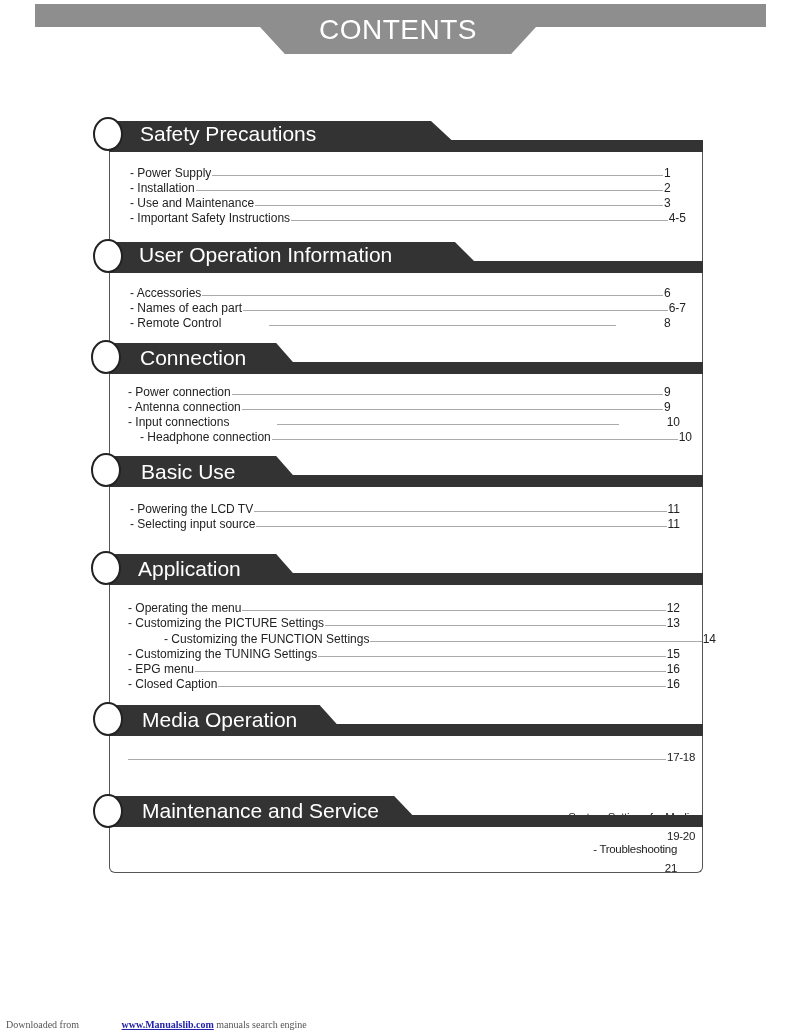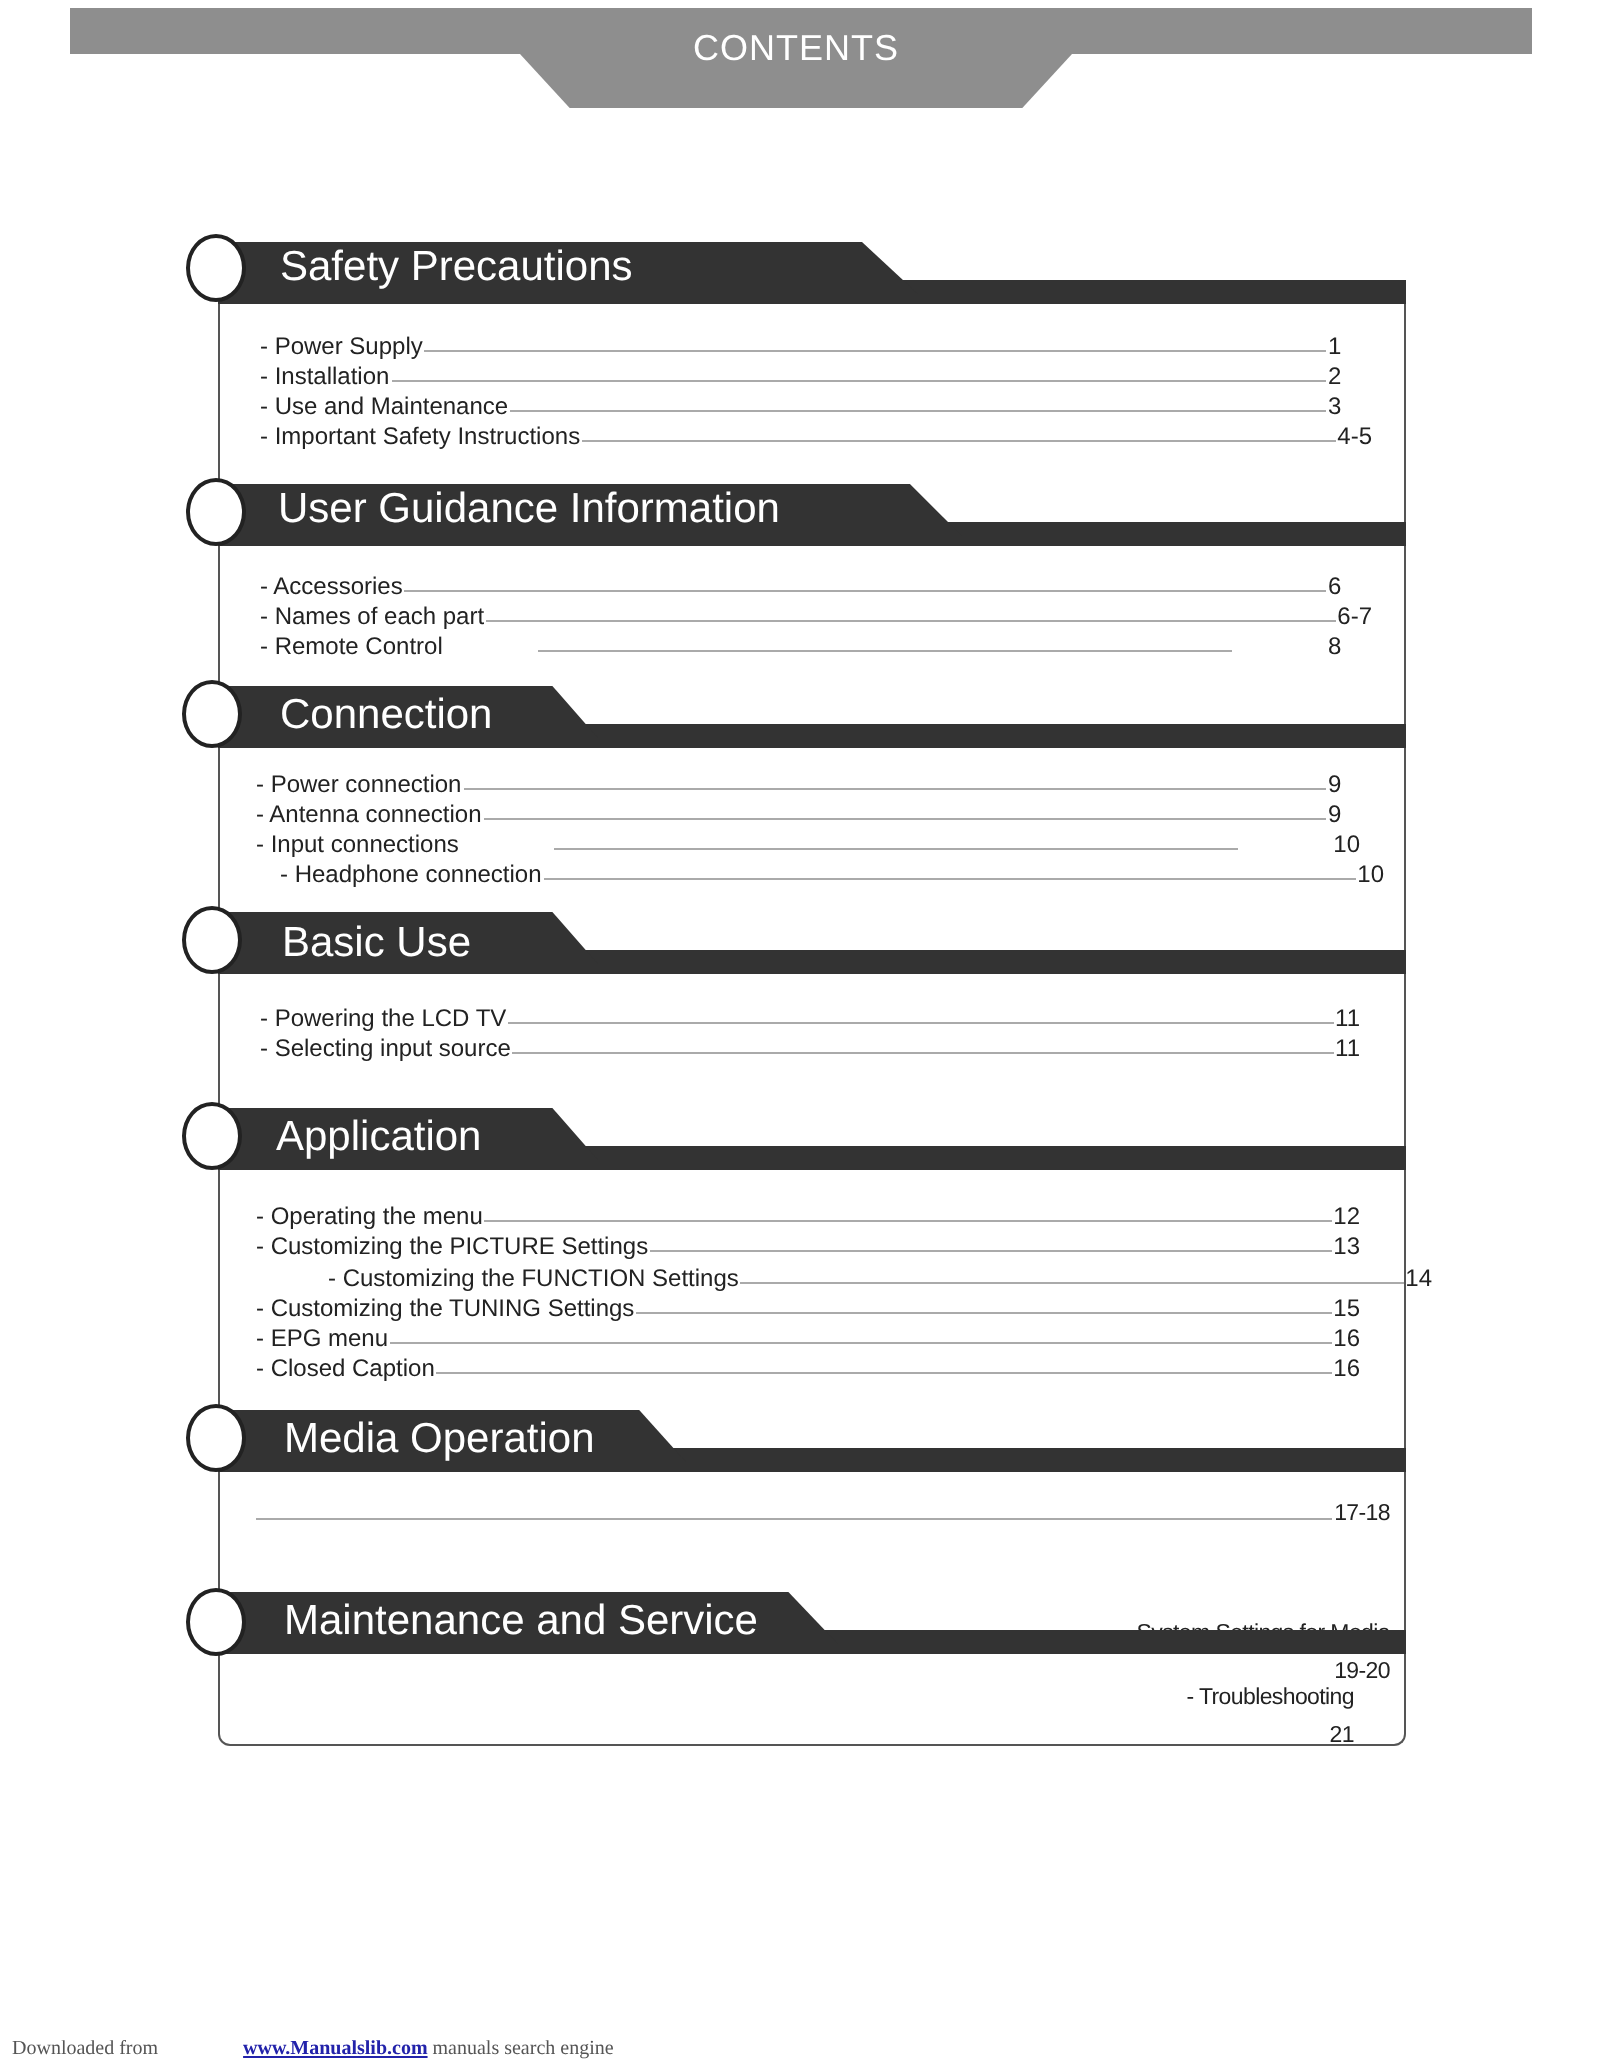--- a/index.html
+++ b/index.html
@@ -1,20 +1,20 @@
 <!DOCTYPE html>
 <html><head>
 <meta charset="utf-8">
 <style>
   html,body{margin:0;padding:0;background:#ffffff;}
   body{width:800px;height:1036px;position:relative;overflow:hidden;font-family:"Liberation Sans",sans-serif;color:#222;}
   .banner{position:absolute;left:35px;top:4px;width:731px;height:23px;background:#8e8e8e;}
   .banner-tab{position:absolute;left:260px;top:4px;width:276px;height:50px;background:#8e8e8e;
     clip-path:polygon(0 0,100% 0,100% 46%,91% 100%,9% 100%,0 46%);}
-  .banner-title{position:absolute;left:260px;top:14px;width:276px;text-align:center;color:#fff;font-size:18px;letter-spacing:0.5px;}
+  .banner-title{position:absolute;left:260px;top:14px;width:276px;text-align:center;color:#fff;font-size:28px;letter-spacing:0.5px;}
   .frame{position:absolute;left:109px;top:140px;width:594px;height:733px;border:1.5px solid #555;border-top:none;border-radius:0 0 6px 6px;box-sizing:border-box;}
   .hdr-bar{position:absolute;height:12px;background:#333;}
   .hdr-tab{position:absolute;height:26px;background:#333;}
   .hdr-title{position:absolute;color:#fff;font-size:21px;line-height:26px;white-space:nowrap;text-align:center;}
   .circle{position:absolute;width:30px;height:34px;border-radius:50%;background:#fff;border:2px solid #222;box-sizing:border-box;}
   .row{position:absolute;display:flex;align-items:flex-end;font-size:12px;line-height:14px;color:#222;}
   .row .lbl{white-space:nowrap;}
   .row .dots{flex:1;border-bottom:1px solid #aaa;margin:0 1px 4px 1px;}
   .row .pg{white-space:nowrap;min-width:10px;}
   .footer{position:absolute;left:6px;top:1019px;font-family:"Liberation Serif",serif;font-size:10px;color:#555;}
@@ -55,21 +55,21 @@
       <span class="lbl">- Important Safety Instructions</span>
       <span class="dots"></span>
       <span class="pg">4-5</span>
     </div>
 </div>
 
 <div>
   <div class="hdr-bar" style="left:109px;top:261px;width:594px;"></div>
   <div class="hdr-tab" style="left:109px;top:242px;width:372px;clip-path:polygon(0 0,93% 0,100% 100%,0 100%);"></div>
   <div class="circle" style="left:93px;top:239px;"></div>
-  <div class="hdr-title" style="left:139px;top:242px;">User Guidance Information</div>
+  <div class="hdr-title" style="left:139px;top:242px;">User Operation Information</div>
   <div class="row" style="left:130px;top:286px;width:544px;">
       <span class="lbl">- Accessories</span>
       <span class="dots"></span>
       <span class="pg">6</span>
     </div>
   <div class="row" style="left:130px;top:301px;width:556px;">
       <span class="lbl">- Names of each part</span>
       <span class="dots"></span>
       <span class="pg">6-7</span>
     </div>

